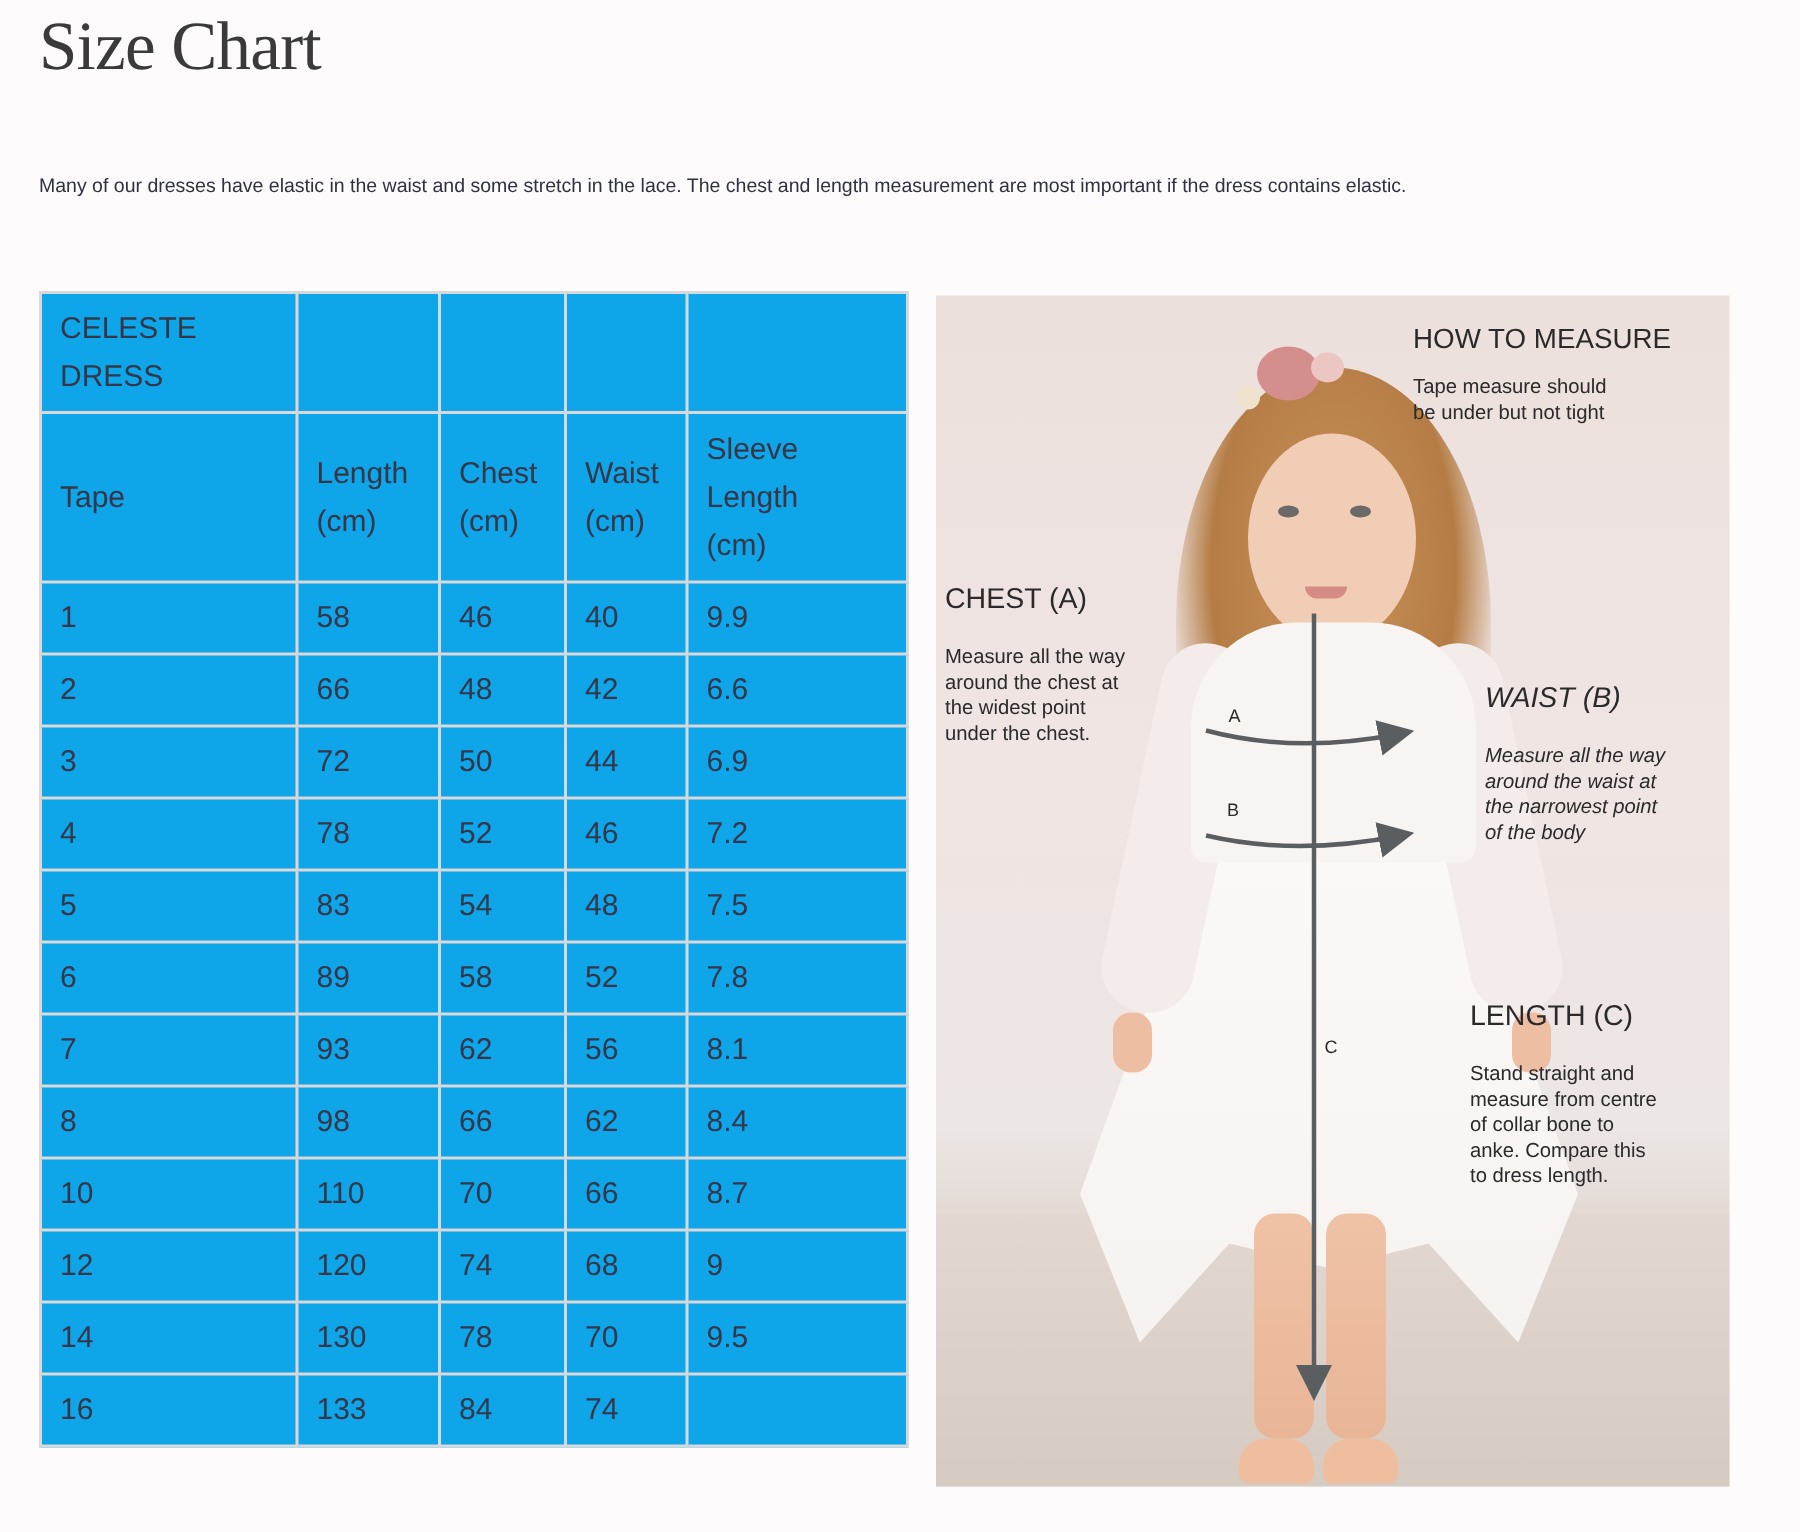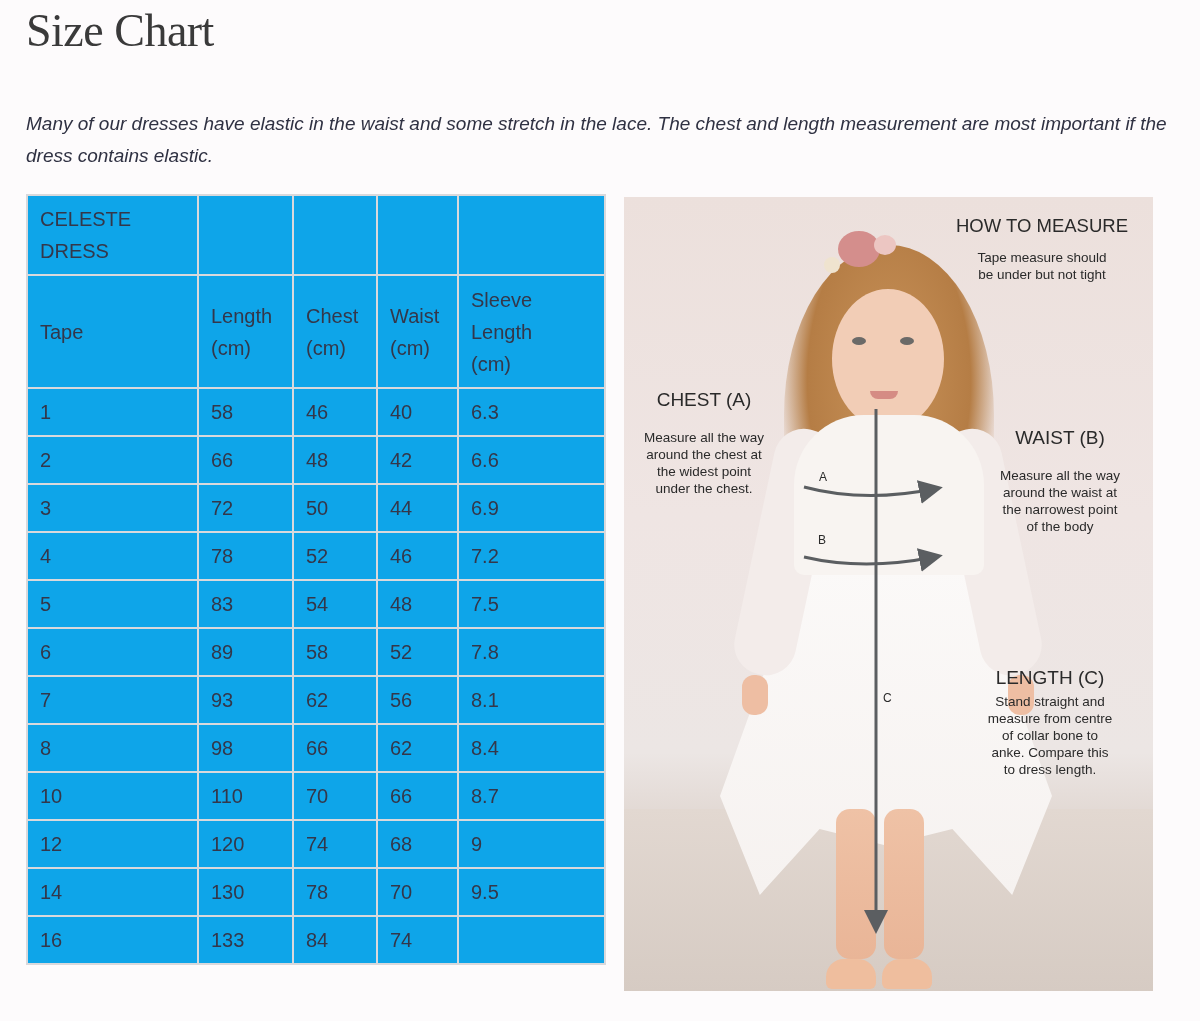--- a/index.html
+++ b/index.html
@@ -11,21 +11,21 @@
     position: relative;
   }
   .page-title {
     position: absolute; left: 26px; top: 4px;
     font-family: "Liberation Serif", "DejaVu Serif", serif;
     font-size: 46px; font-weight: 400; color: #3a3a3a;
     letter-spacing: -0.5px; margin: 0;
   }
   .intro {
     position: absolute; left: 26px; top: 108px; width: 1160px;
-    font-style: italic; font-size: 19px; line-height: 32px; color: #2f3142;
+    font-size: 13px; line-height: 32px; color: #2f3142;
     margin: 0;
   }
   table.size-table {
     position: absolute; left: 26px; top: 194px;
     border-collapse: collapse;
     background: #0ea5e9;
     font-size: 20px; color: #34374a;
   }
   .size-table td {
     border: 2px solid #d9d9dc;
@@ -61,21 +61,21 @@
   .dress-top { position: absolute; left: 170px; top: 218px; width: 190px; height: 160px;
     border-radius: 70px 70px 10px 10px; background: #f8f4f1; }
   .sleeve { position: absolute; top: 230px; width: 62px; height: 250px; background: #f3ecea; border-radius: 30px; }
   .skirt { position: absolute; left: 96px; top: 368px; width: 332px; height: 330px;
     background: linear-gradient(180deg, #fbf9f8 0%, #f6f2f0 100%);
     clip-path: polygon(25% 0, 75% 0, 100% 70%, 88% 100%, 70% 80%, 50% 85%, 30% 80%, 12% 100%, 0 70%); }
   .hand { position: absolute; width: 26px; height: 40px; border-radius: 12px; background: #eebea3; top: 478px; }
   .leg { position: absolute; width: 40px; height: 150px; top: 612px; background: linear-gradient(180deg,#efc2a6,#e9b597); border-radius: 14px; }
   .foot { position: absolute; width: 50px; height: 30px; top: 762px; background: #efbe9e; border-radius: 18px 18px 6px 6px; }
 
-  .guide-text { position: absolute; text-align: center; color: #2a2a2a; font-family: "Liberation Sans", sans-serif; }
+  .guide-text { position: absolute; color: #2a2a2a; font-family: "Liberation Sans", sans-serif; }
   .guide-heading { font-size: 18.5px; }
   .guide-sub { font-size: 13.5px; line-height: 17px; }
   .guide-label { font-size: 19px; }
   .letter { position: absolute; font-size: 12px; color: #2a2a2a; }
   svg.arrows { position: absolute; left: 0; top: 0; }
 </style>
 </head>
 <body>
 
 <h1 class="page-title">Size Chart</h1>
@@ -113,21 +113,21 @@
       <div>Sleeve</div>
       <div>Length</div>
       <div>(cm)</div>
     </td>
   </tr>
   <tr class="data-row">
     <td class="c0">1</td>
     <td class="c1">58</td>
     <td class="c2">46</td>
     <td class="c3">40</td>
-    <td class="c4">6.3</td>
+    <td class="c4">9.9</td>
   </tr>
   <tr class="data-row">
     <td class="c0">2</td>
     <td class="c1">66</td>
     <td class="c2">48</td>
     <td class="c3">42</td>
     <td class="c4">6.6</td>
   </tr>
   <tr class="data-row">
     <td class="c0">3</td>
@@ -250,33 +250,33 @@
   <div class="guide-text" style="left:6px;top:192px;width:148px;">
     <div class="guide-label">CHEST (A)</div>
     <div class="guide-sub" style="margin-top:18px;">
       <div>Measure all the way</div>
       <div>around the chest at</div>
       <div>the widest point</div>
       <div>under the chest.</div>
     </div>
   </div>
 
-  <div class="guide-text" style="left:366px;top:230px;width:140px;">
+  <div class="guide-text" style="left:366px;top:258px;width:140px;font-style:italic;">
     <div class="guide-label">WAIST (B)</div>
     <div class="guide-sub" style="margin-top:18px;">
       <div>Measure all the way</div>
       <div>around the waist at</div>
       <div>the narrowest point</div>
       <div>of the body</div>
     </div>
   </div>
 
   <div class="guide-text" style="left:356px;top:470px;width:140px;">
     <div class="guide-label">LENGTH (C)</div>
-    <div class="guide-sub" style="margin-top:4px;">
+    <div class="guide-sub" style="margin-top:18px;">
       <div>Stand straight and</div>
       <div>measure from centre</div>
       <div>of collar bone to</div>
       <div>anke. Compare this</div>
       <div>to dress length.</div>
     </div>
   </div>
 </div>
 
 </body></html>

